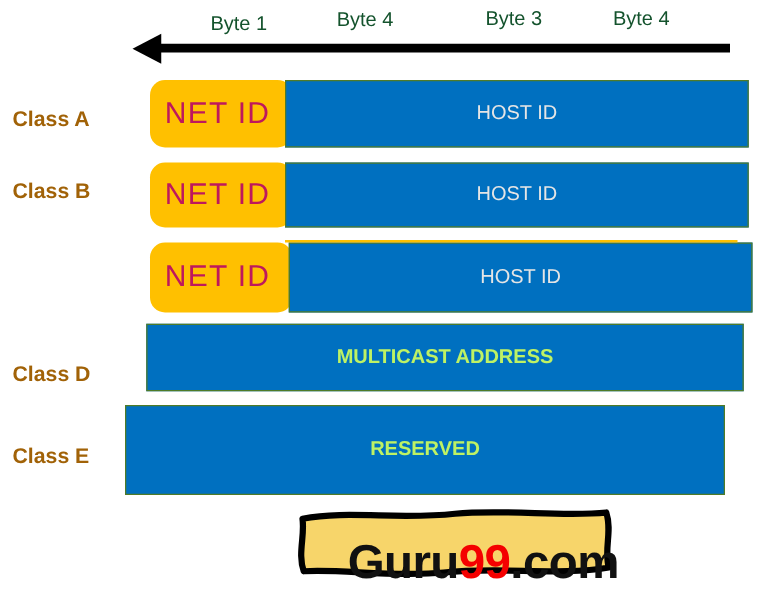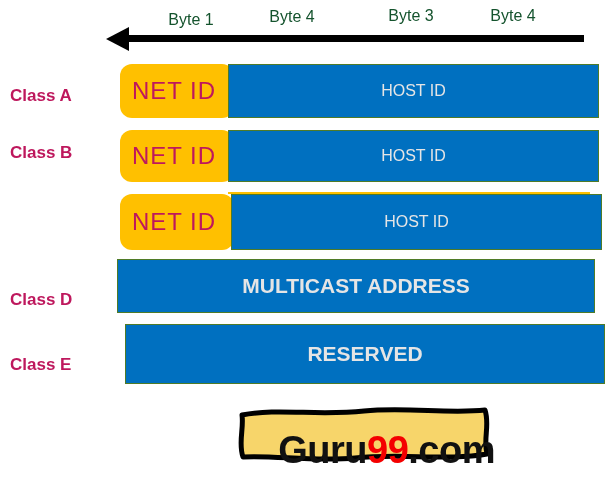--- a/index.html
+++ b/index.html
@@ -15,44 +15,44 @@
   .byte.b3 { left:379px; top:7px;  }
   .byte.b4 { left:481px; top:7px;  }
 
   
   .arrow-shaft { position:absolute; left:127px; top:35px; width:457px; height:7px; background:#000; }
   .arrow-head  { position:absolute; left:106px; top:27px; width:0; height:0;
                  border-top:12px solid transparent; border-bottom:12px solid transparent;
                  border-right:23px solid #000; }
 
   
-  .class-label { position:absolute; left:10px; font-size:17px; font-weight:bold; color:#be185d; }
+  .class-label { position:absolute; left:10px; font-size:17px; font-weight:bold; color:#a16207; }
   .lbl-a { top:86px; }  .lbl-b { top:143px; } .lbl-c { top:218px; }
   .lbl-d { top:290px; } .lbl-e { top:355px; }
 
   .net-box {
     position:absolute; left:120px; width:114px; background:#FFC000; border-radius:12px;
     display:flex; align-items:center; justify-content:center; z-index:1;
   }
   .net-a { top:64px;  height:54px; }
   .net-b { top:130px; height:52px; }
   .net-c { top:194px; height:56px; }
   .net-text { color:#be185d; font-size:24px; font-weight:400; letter-spacing:1px; padding-right:6px; }
 
   .host-box {
     position:absolute; background:#0070C0; border:1px solid #4F7B28; box-sizing:border-box;
     display:flex; align-items:center; justify-content:center; z-index:2;
   }
   .host-a { left:228px; top:64px;  width:371px; height:54px; }
   .host-b { left:228px; top:130px; width:371px; height:52px; }
   .host-c { left:231px; top:194px; width:371px; height:56px; }
   .host-d { left:117px; top:259px; width:478px; height:54px; }
-  .host-e { left:125px; top:324px; width:480px; height:60px; }
+  .host-e { left:100px; top:324px; width:480px; height:72px; }
   .host-text { color:#e5e5e5; font-size:16px; font-weight:normal; }
-  .wide-text { color:#e5e5e5; font-size:21px; font-weight:bold; }
+  .wide-text { color:#bef264; font-size:16px; font-weight:bold; }
 
   .c-sliver { position:absolute; left:228px; top:192px; width:362px; height:2px;
               background:#FFC000; z-index:3; }
 
   
   .logo { position:absolute; left:233px; top:402px; width:262px; height:64px; }
   .logo svg { position:absolute; left:0; top:0; }
   .logo-text {
     position:absolute; left:0; top:16px; width:100%; height:100%;
     display:flex; align-items:center; justify-content:flex-end;

